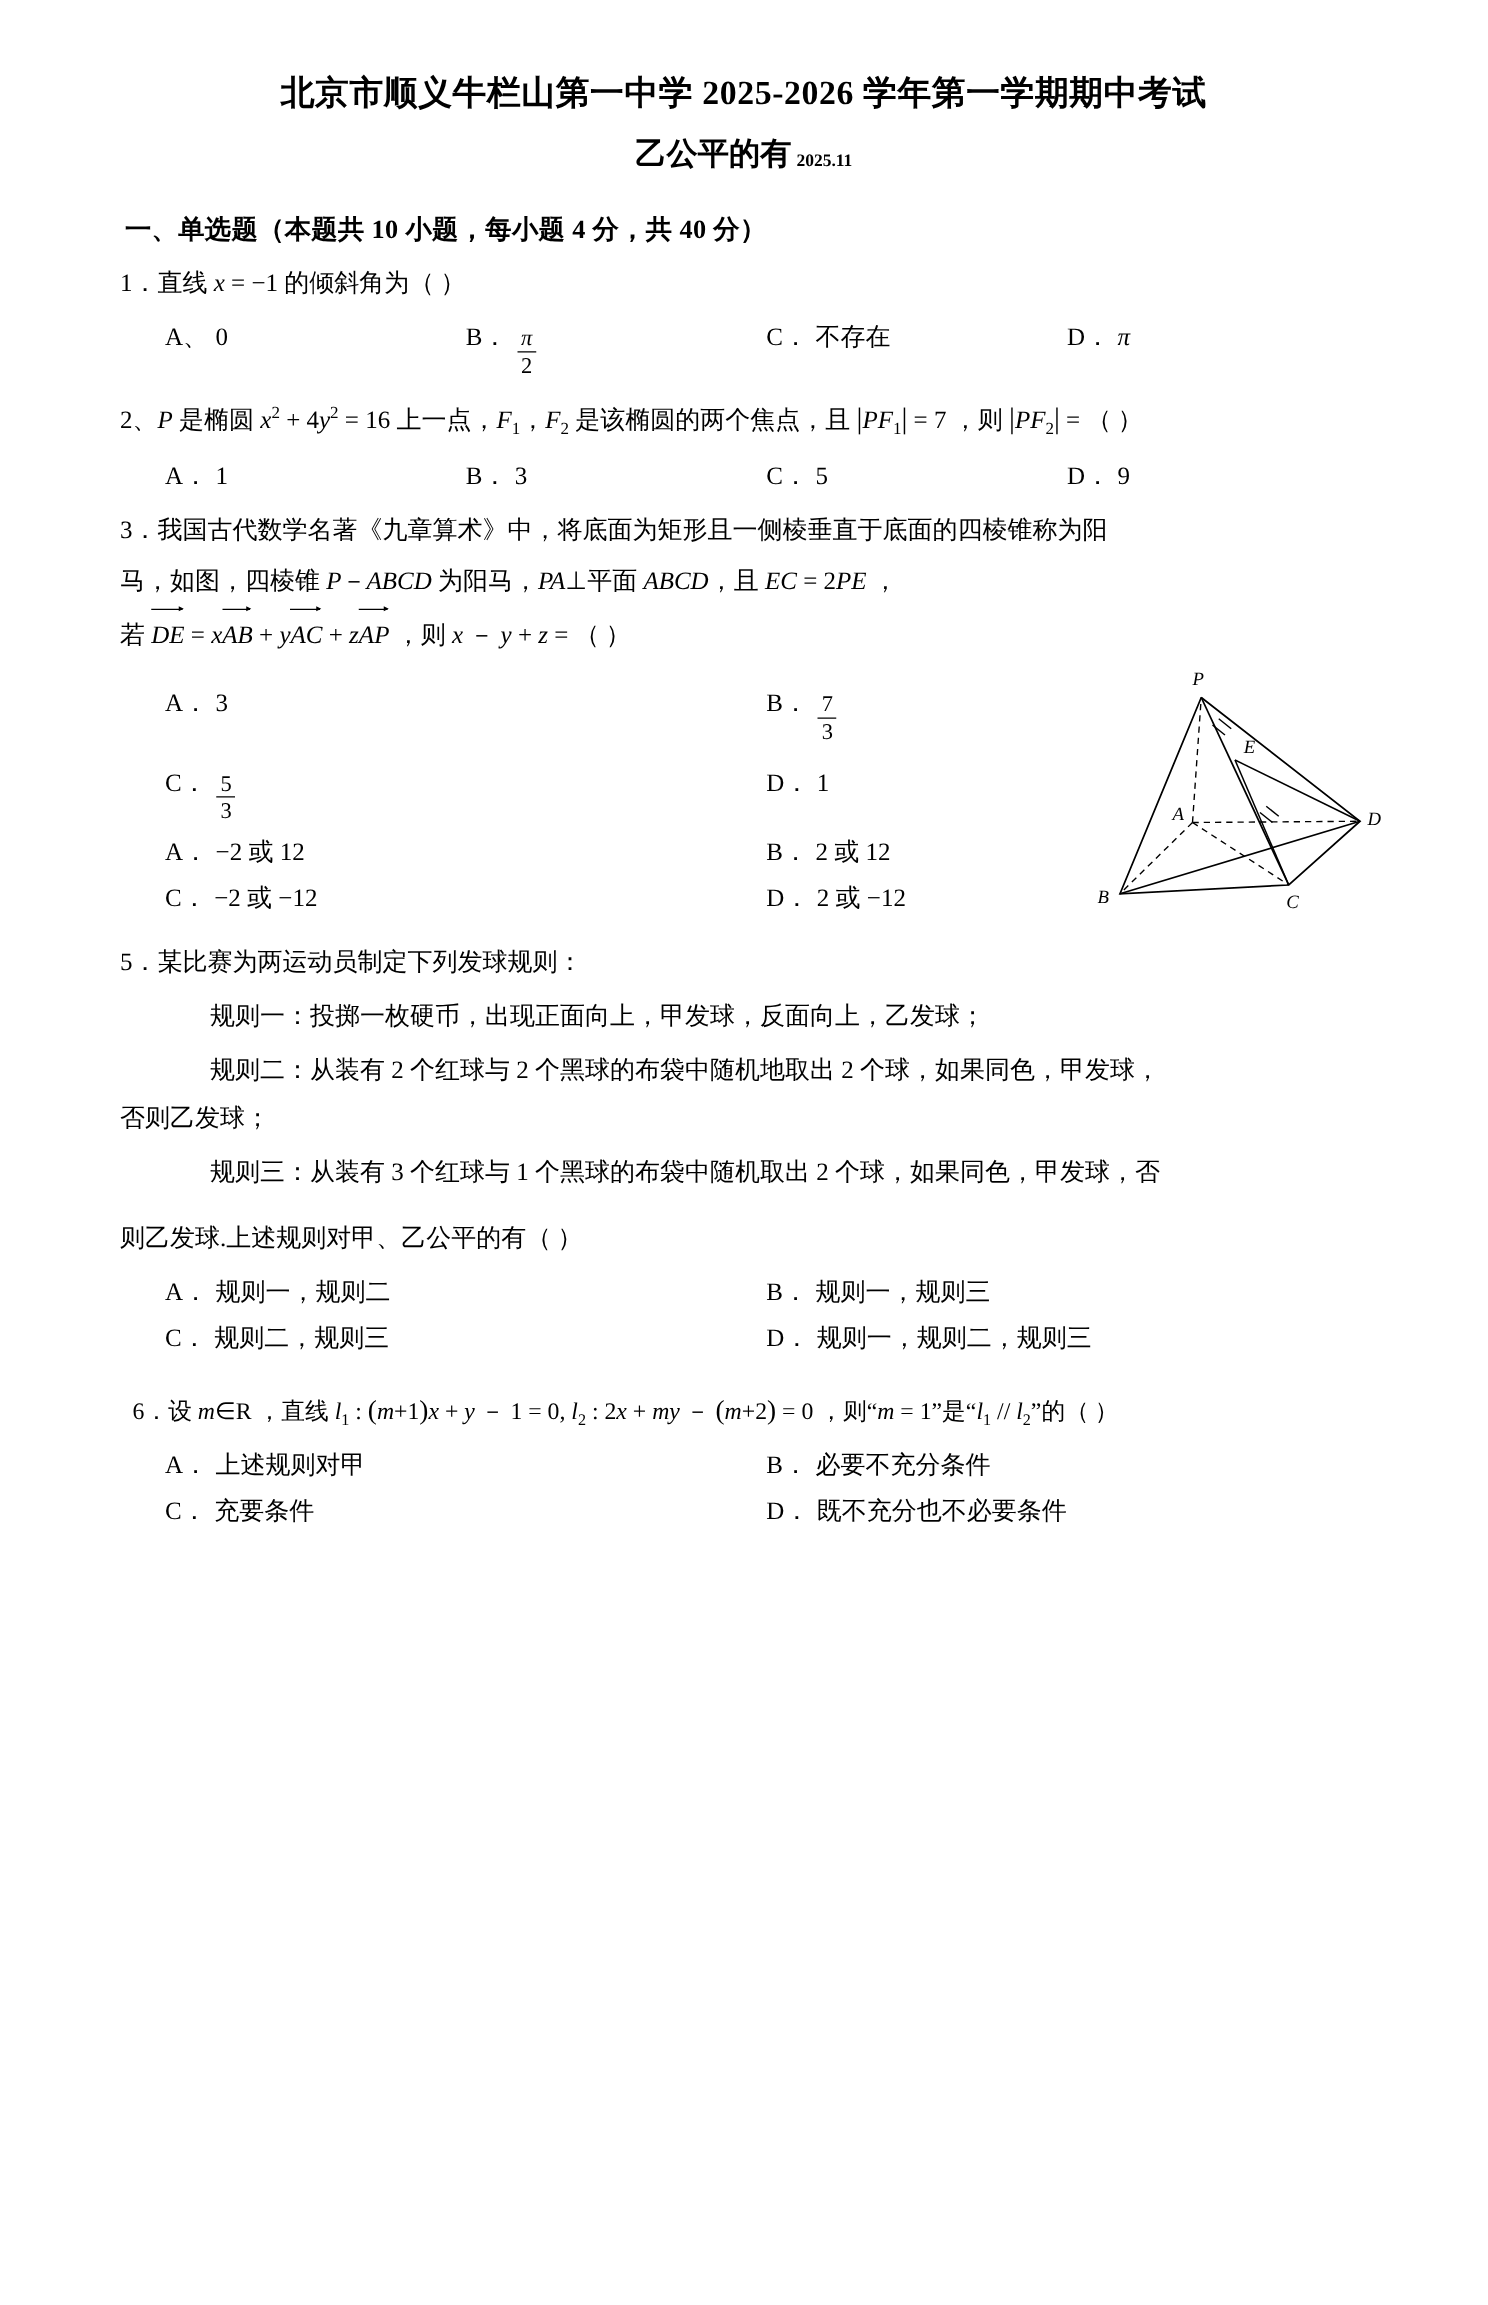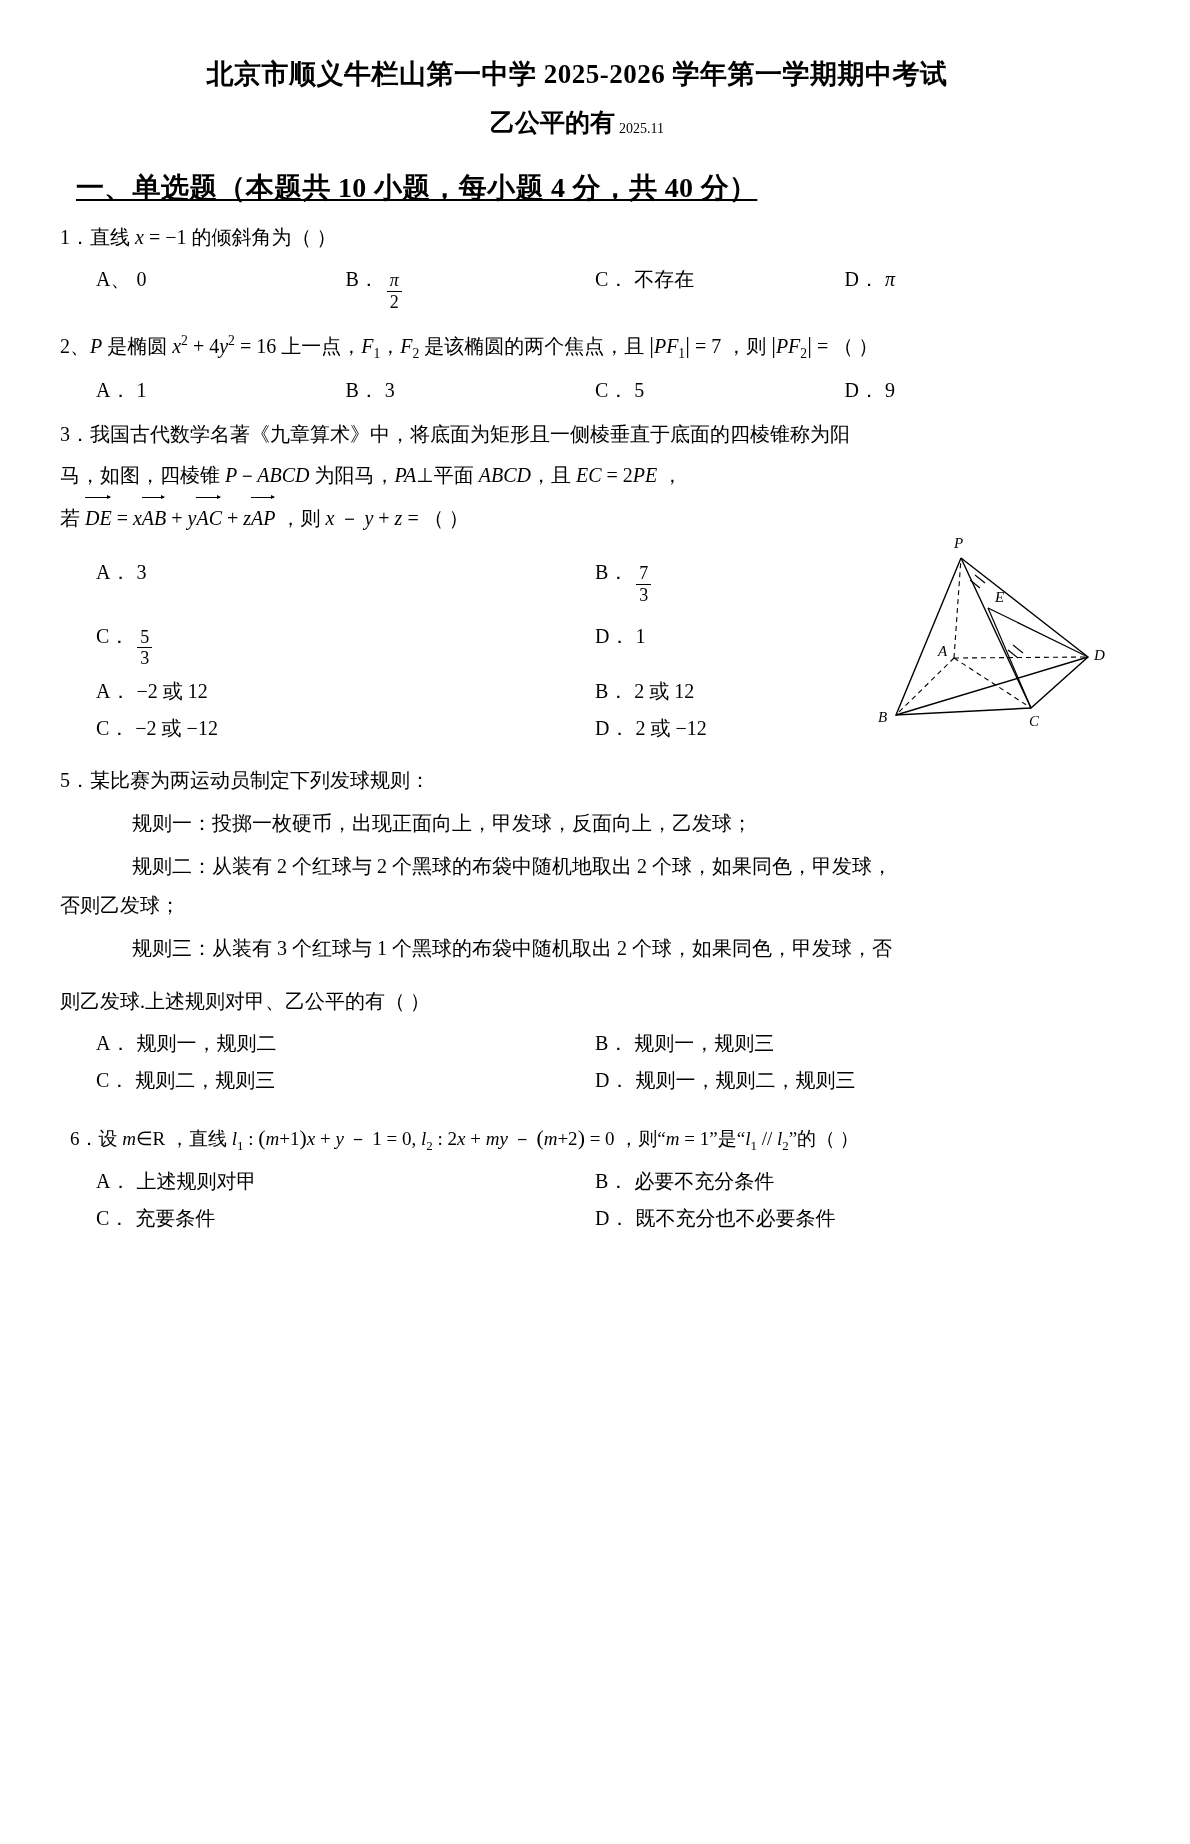--- a/index.html
+++ b/index.html
@@ -12,21 +12,21 @@
     height: 1844px;
     font-family: "Liberation Serif", serif;
     color: #000000;
     position: relative;
   }
   .page {
     position: relative;
     width: 1190px;
     height: 1844px;
     box-sizing: border-box;
-    padding: 46px 96px 0 60px;
+    padding: 46px 96px 0 96px;
   }
   .doc-title {
     text-align: center;
     font-family: "Liberation Serif", serif;
     font-weight: bold;
     font-size: 27px;
     letter-spacing: 0.5px;
     margin: 10px 0 0 0;
     line-height: 1.35;
   }
@@ -35,28 +35,27 @@
     font-weight: bold;
     font-size: 25px;
     margin: 14px 0 0 0;
   }
   .doc-subtitle .date {
     font-size: 14px;
     vertical-align: baseline;
     position: relative;
     top: 2px;
     margin-left: 4px;
-    font-weight: normal;
+    font-weight: bold;
   }
   .section-head {
-    font-size: 28px;
+    font-size: 21px;
     font-weight: bold;
-    margin: 30px 0 6px 16px;
+    margin: 30px 0 6px 4px;
     letter-spacing: 0.3px;
-    text-decoration: underline;
   }
   .q {
     font-size: 20px;
     line-height: 1.85;
     margin: 12px 0 0 0;
     position: relative;
   }
   .opts {
     display: flex;
     font-size: 20px;

